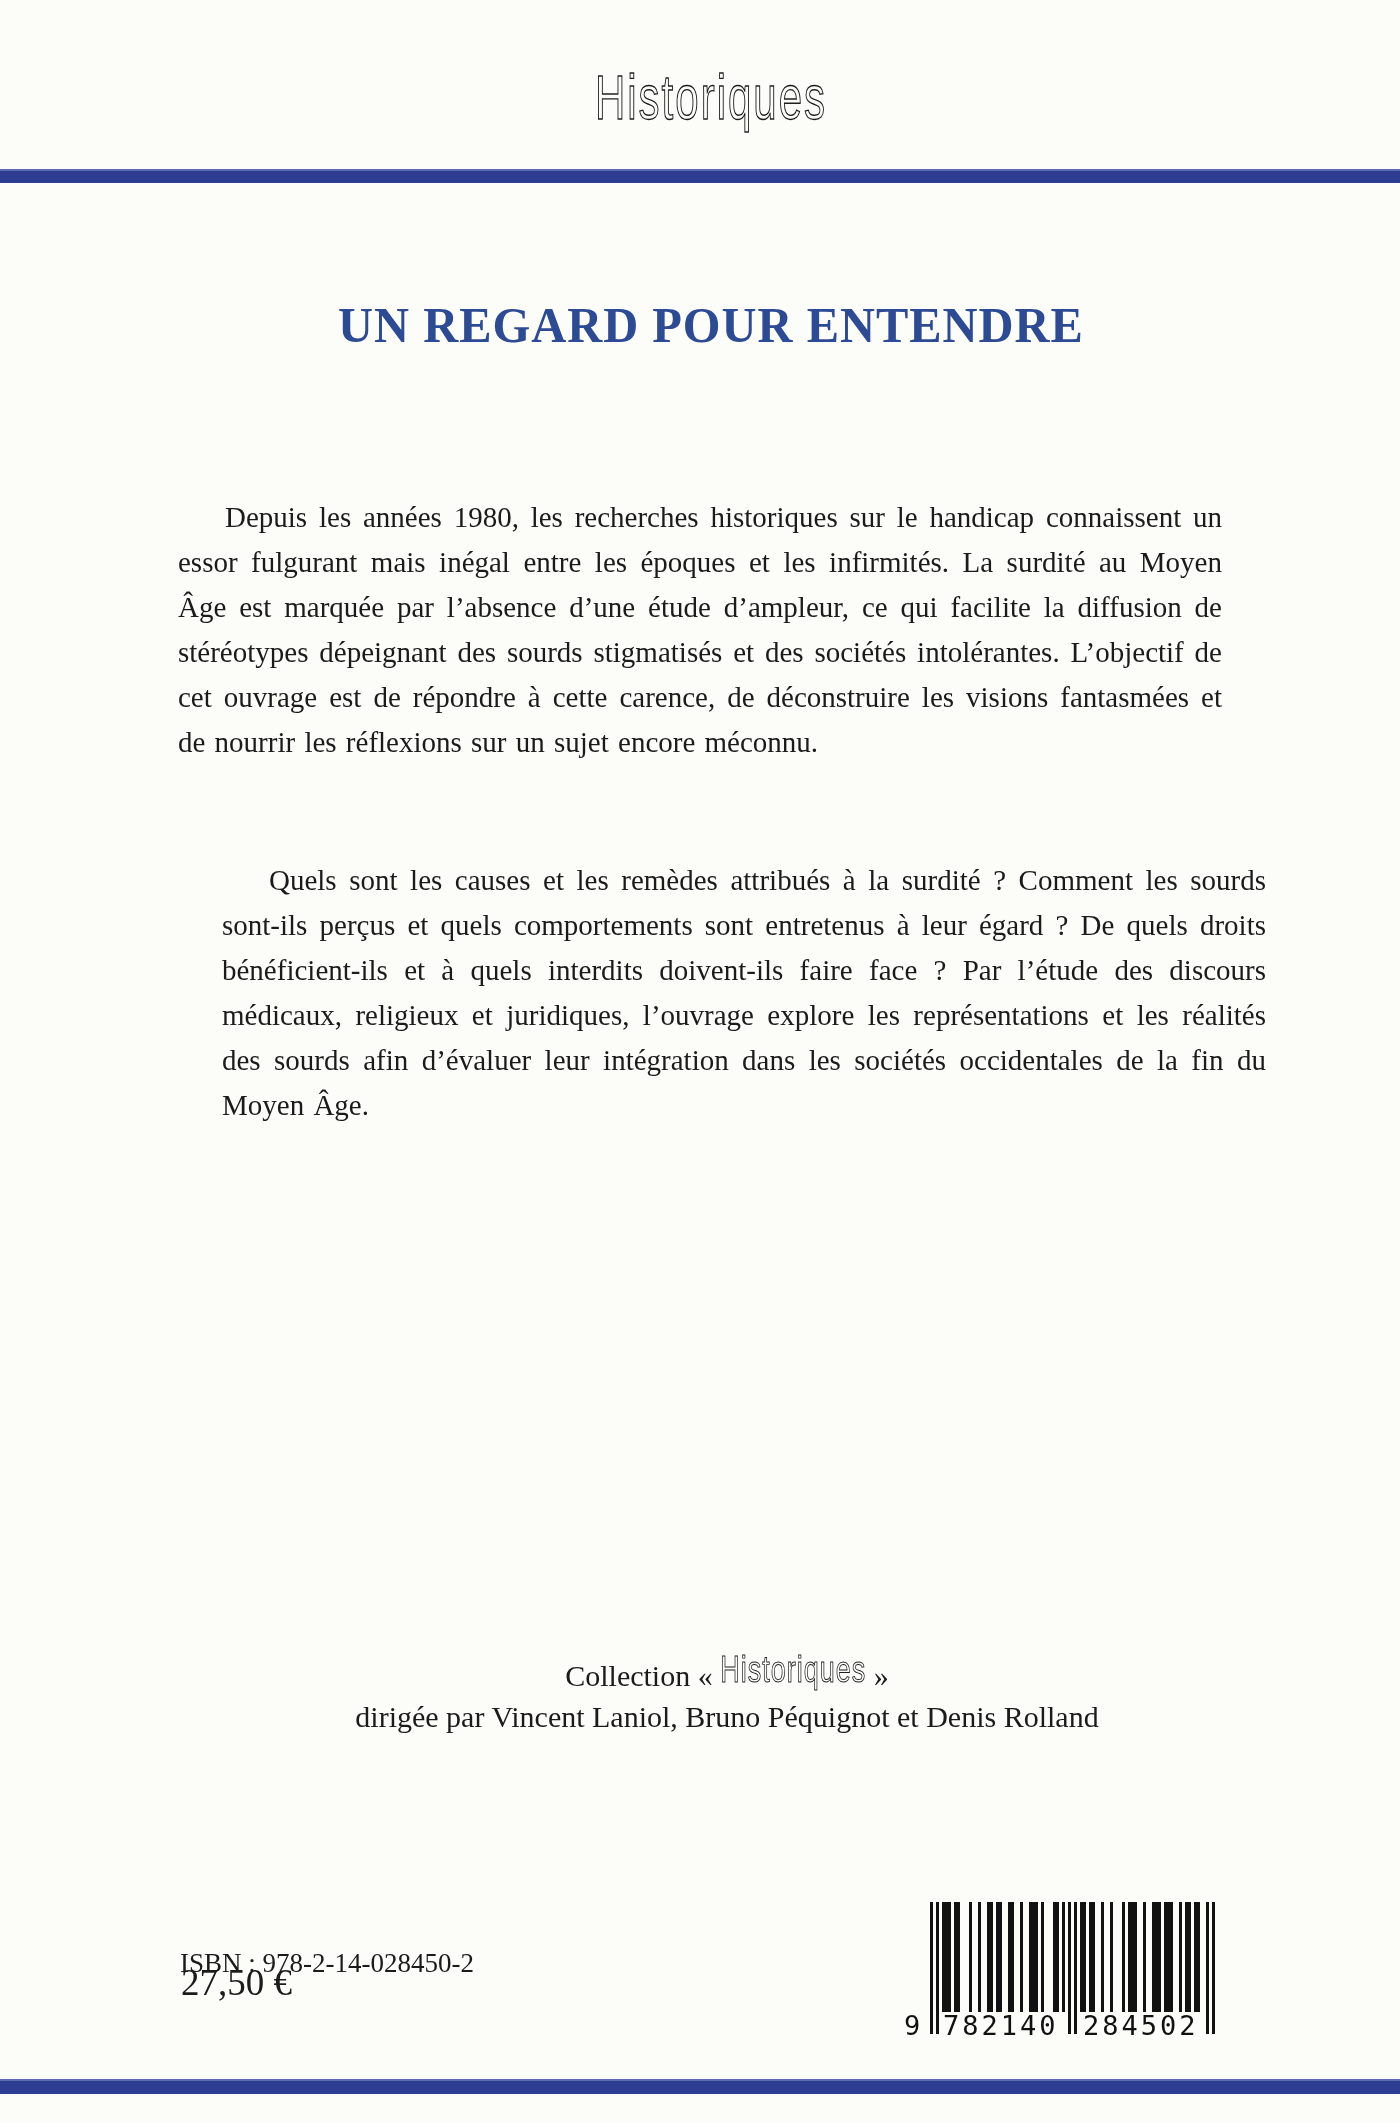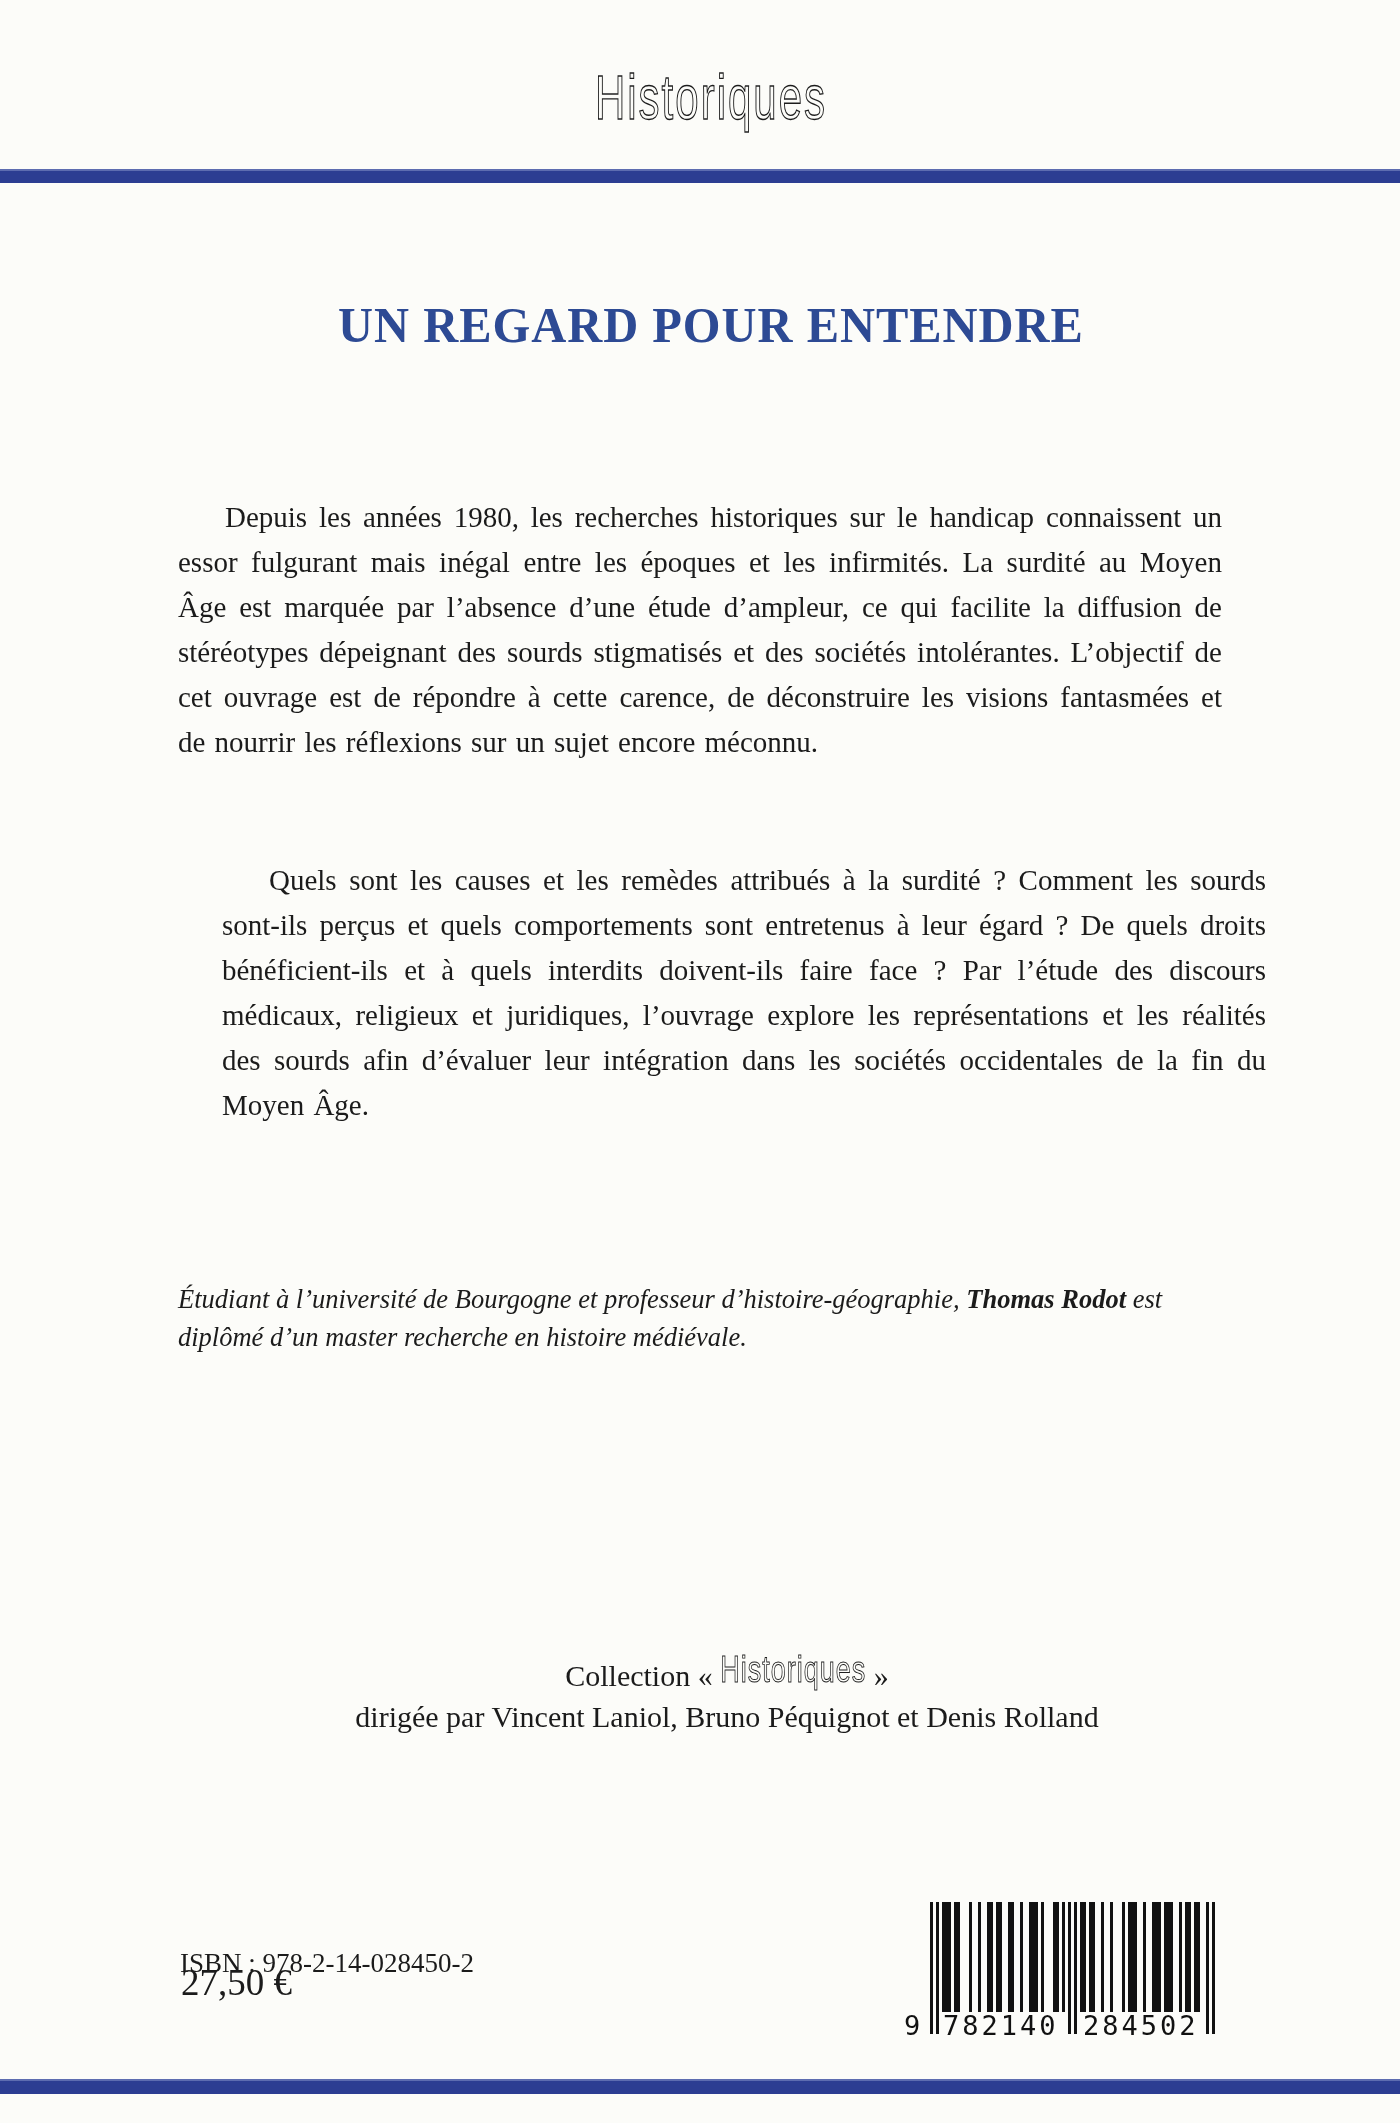--- a/index.html
+++ b/index.html
@@ -80,21 +80,20 @@
     <span class="logo-text">Historiques</span>
   </div>
 
   <div class="bluebar top"></div>
 
   <h1 class="title">UN REGARD POUR ENTENDRE</h1>
 
   <p class="body-par p1">Depuis les années 1980, les recherches historiques sur le handicap connaissent un essor fulgurant mais inégal entre les époques et les infirmités. La surdité au Moyen Âge est marquée par l’absence d’une étude d’ampleur, ce qui facilite la diffusion de stéréotypes dépeignant des sourds stigmatisés et des sociétés intolérantes. L’objectif de cet ouvrage est de répondre à cette carence, de déconstruire les visions fantasmées et de nourrir les réflexions sur un sujet encore méconnu.</p>
   <p class="body-par p2">Quels sont les causes et les remèdes attribués à la surdité ? Comment les sourds sont-ils perçus et quels comportements sont entretenus à leur égard ? De quels droits bénéficient-ils et à quels interdits doivent-ils faire face ? Par l’étude des discours médicaux, religieux et juridiques, l’ouvrage explore les représentations et les réalités des sourds afin d’évaluer leur intégration dans les sociétés occidentales de la fin du Moyen Âge.</p>
 
-  <p class="bio"><span>Étudiant à l’université de Bourgogne et professeur d’histoire-géographie, </span><b>Thomas Rodot</b><span> est diplômé d’un master recherche en histoire médiévale.</span></p>
 
   <div class="collection">
     <div class="col-line1"><span>Collection « </span><span class="logo-text small">Historiques</span><span> »</span></div>
     <div class="col-line2">dirigée par Vincent Laniol, Bruno Péquignot et Denis Rolland</div>
   </div>
 
   <div class="credit">
   </div>
 
   <div class="isbn">ISBN : 978-2-14-028450-2</div>

